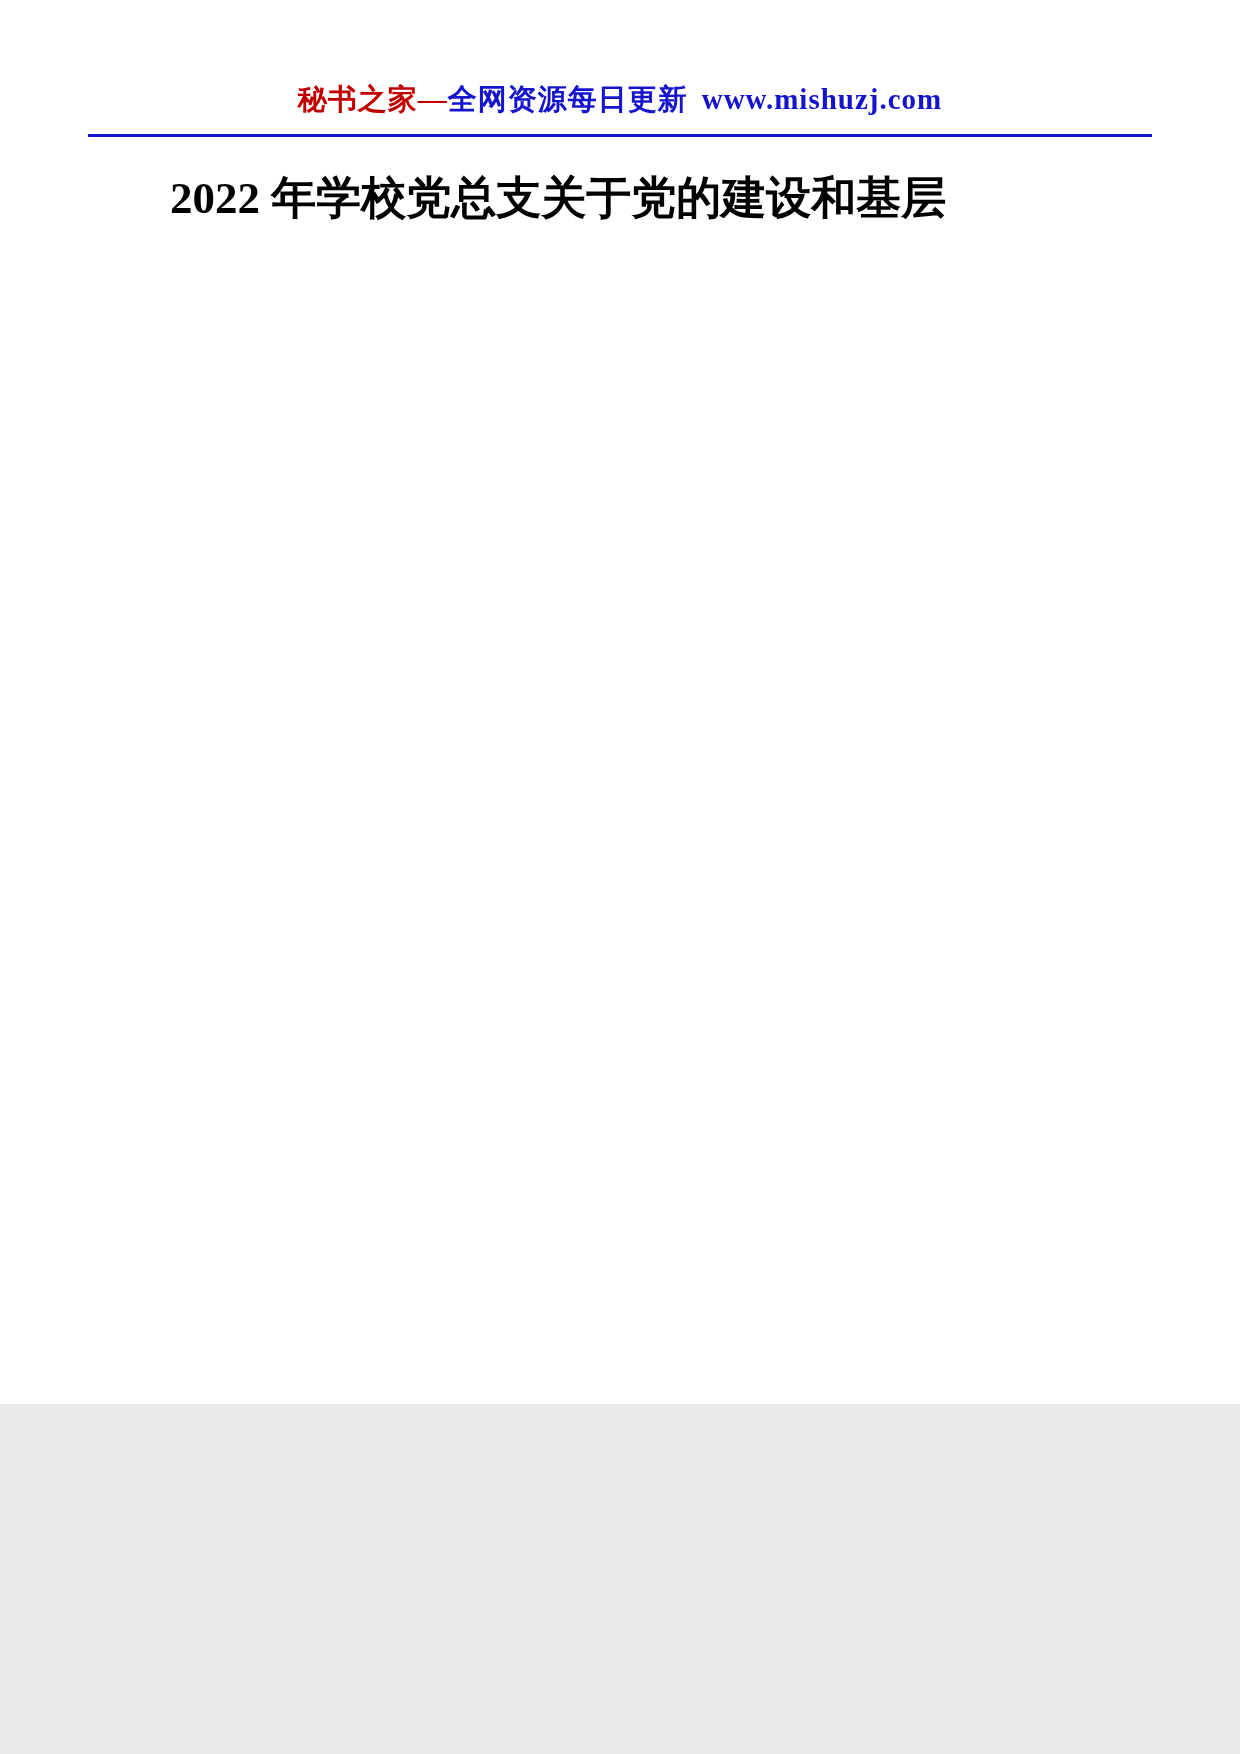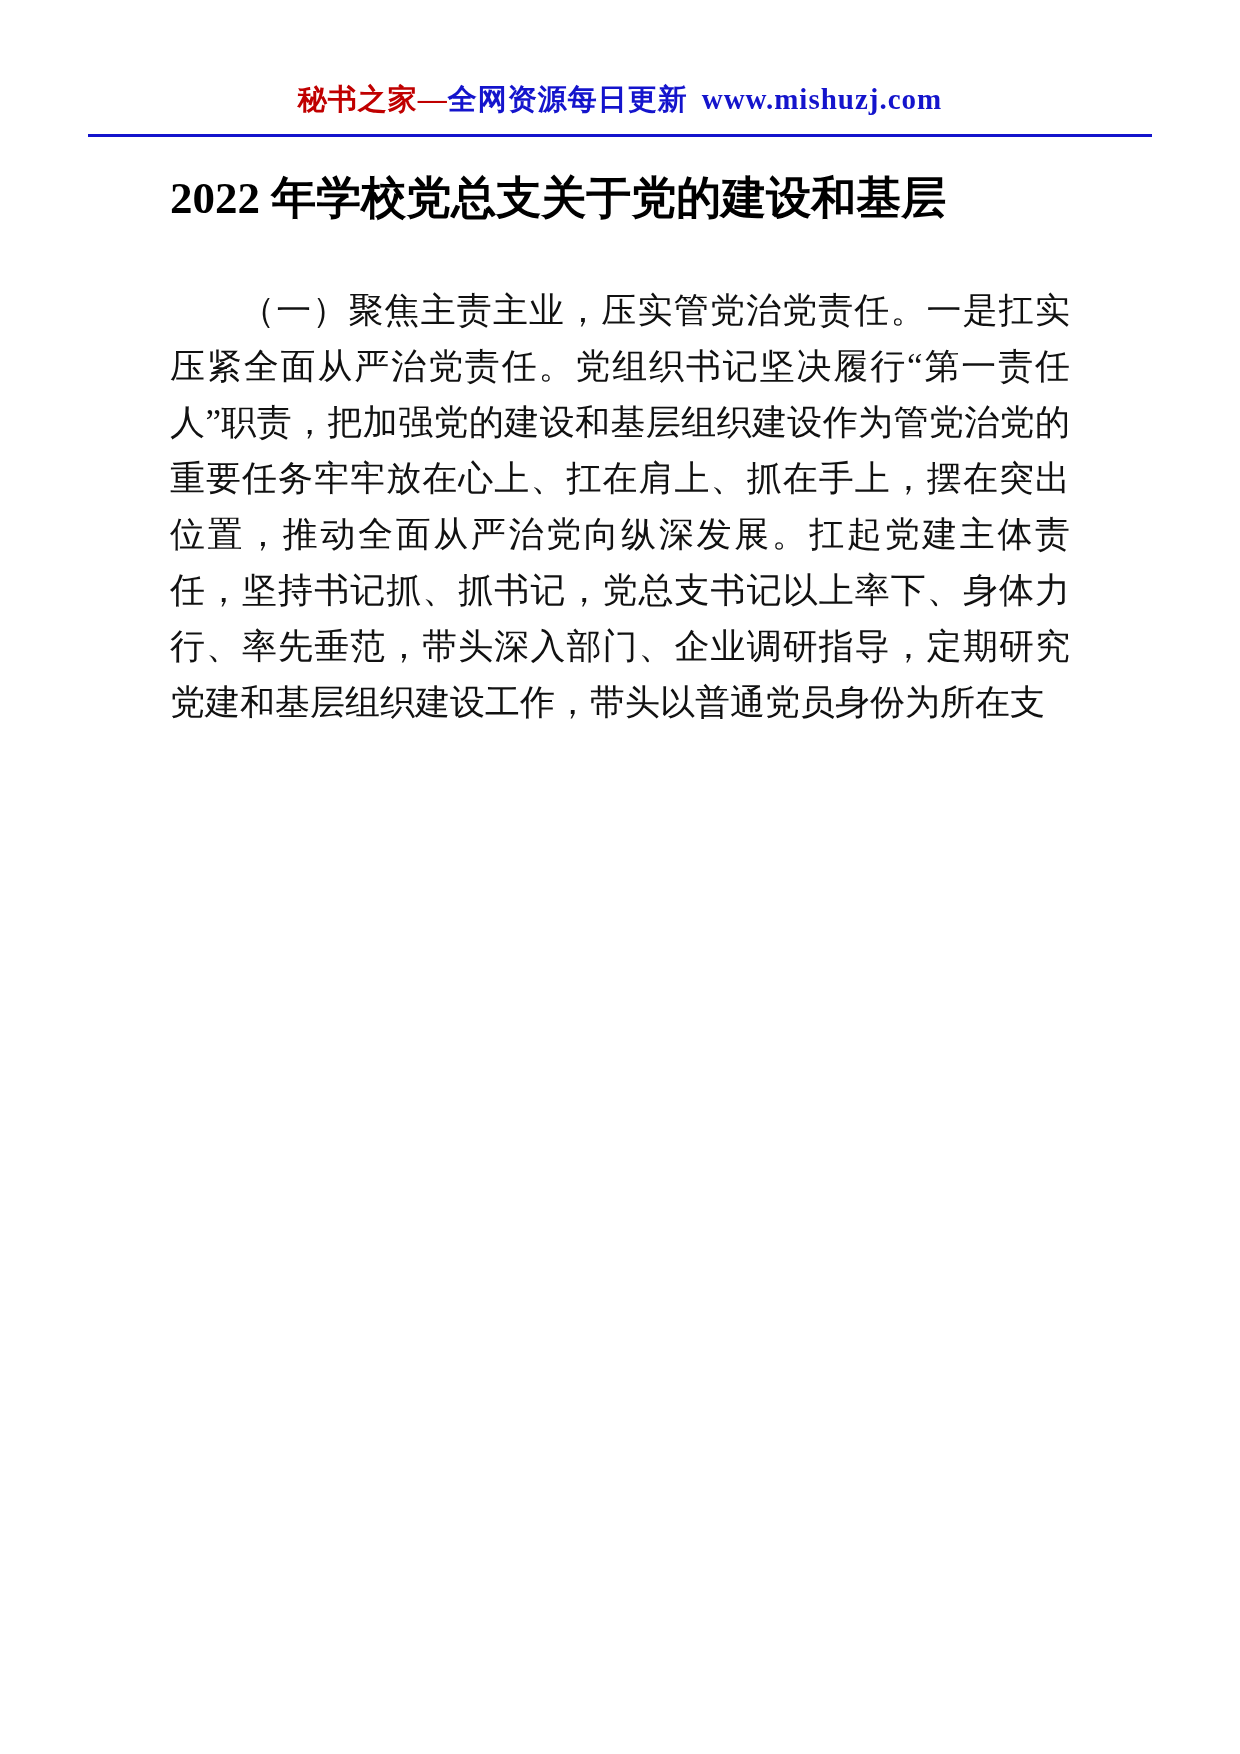--- a/index.html
+++ b/index.html
@@ -5,21 +5,21 @@
   * { margin: 0; padding: 0; box-sizing: border-box; }
 
   html, body {
     background: #e9e9e9;
     font-family: "Liberation Serif", "DejaVu Serif", serif;
   }
 
   .page {
     position: relative;
     width: 1240px;
-    height: 1754px;
+    height: 1404px;
     margin: 0 auto;
     background: #ffffff;
     overflow: hidden;
     padding: 80px 170px 40px 170px;
     color: #000000;
   }
 
   
   .header {
     margin: 0 -82px;              
@@ -69,16 +69,15 @@
 
   <div class="header">
     <span class="brand">秘书之家</span><span class="sep">—</span><span class="tagline">全网资源每日更新</span><span class="url">www.mishuzj.com</span>
   </div>
 
   <h1 class="title">
     <span class="title-line">2022 年学校党总支关于党的建设和基层</span>
   </h1>
 
   <div class="doc-body">
-    <p>（一）聚焦主责主业，压实管党治党责任。一是扛实压紧全面从严治党责任。党组织书记坚决履行“第一责任人”职责，把加强党的建设和基层组织建设作为管党治党的重要任务牢牢放在心上、扛在肩上、抓在手上，摆在突出位置，推动全面从严治党向纵深发展。扛起党建主体责任，坚持书记抓、抓书记，党总支书记以上率下、身体力行、率先垂范，带头深入部门、企业调研指导，定期研究党建和基层组织建设工作，带头以普通党员身份为所在支</p>
   </div>
 
 </div>
 
 </body></html>

